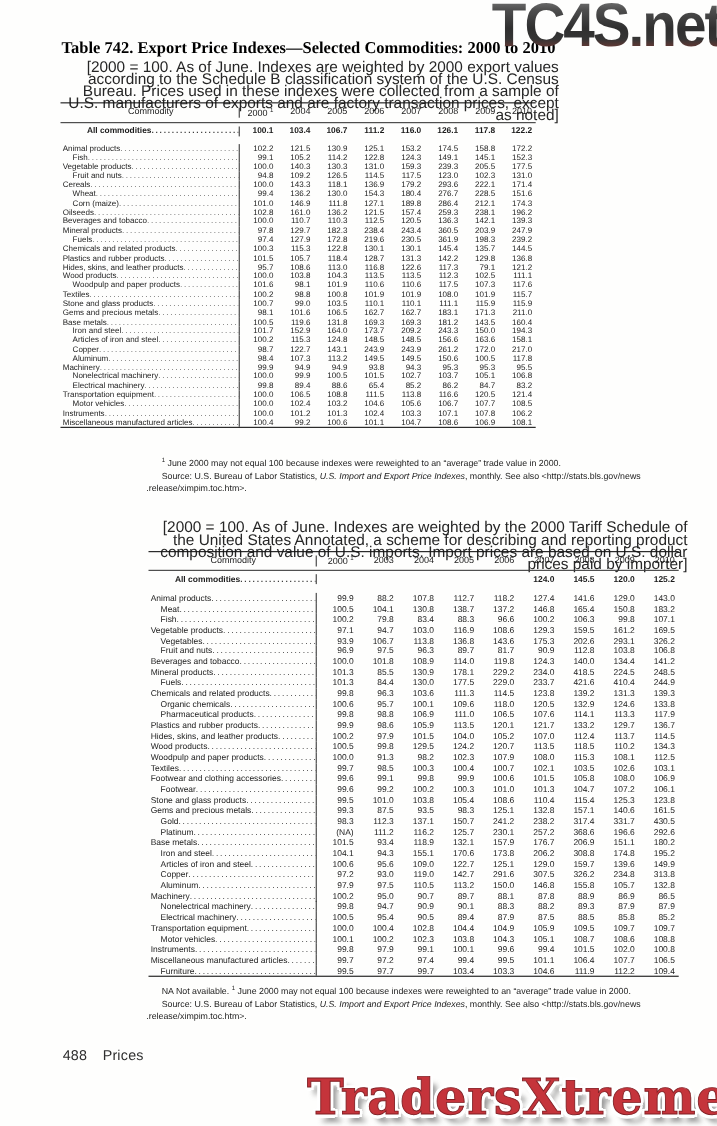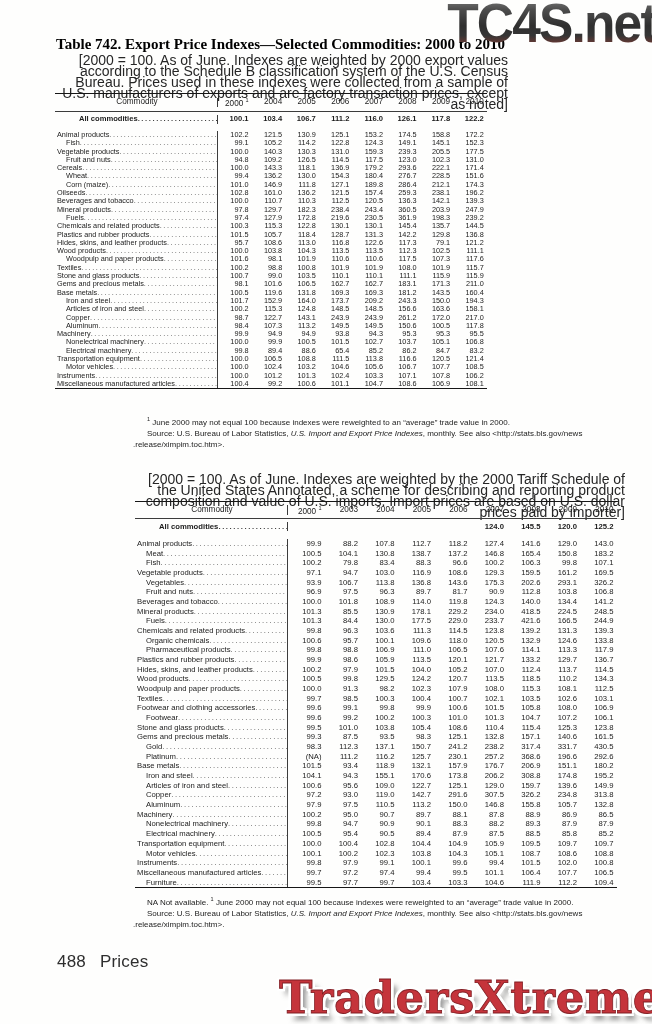--- a/index.html
+++ b/index.html
@@ -30,21 +30,21 @@
   .t742 .spacer{height:4px;}
   .t743 .row{height:9.68px;font-size:7.7px;line-height:9.68px;}
   .t743 .lbl{width:153px;}
   .t743 .v{width:36.5px;}
   .t743 .head{height:16px;font-size:8.2px;}
   .t743 .allrow{height:15px;}
   .t743 .spacer{height:5px;}
   sup{font-size:5.5px;}
   .fn{font-size:8px;line-height:11px;color:#222;margin:0;white-space:nowrap;}
   .fi{text-indent:14px;}
-  .footer{font-size:17px;color:#2e2e2e;letter-spacing:0.2px;}
+  .footer{font-size:13px;color:#2e2e2e;letter-spacing:0.2px;}
   .footer .sec{margin-left:14px;}
   .census{font-size:9.5px;color:#333;white-space:nowrap;}
   
   .wm-top{position:absolute;top:-10px;right:-4px;z-index:30;
           font-family:"Liberation Sans",sans-serif;font-weight:bold;font-size:56px;letter-spacing:-2px;
           transform:scaleX(0.92);transform-origin:100% 0;
           background:linear-gradient(180deg,#9a9a9a 0%,#4d4d4d 30%,#2f2f2f 55%,#353535 70%,#7d3a33 88%,#53201d 100%);
           -webkit-background-clip:text;background-clip:text;color:transparent;}
   .wm-red{position:absolute;z-index:30;font-family:"DejaVu Serif",serif;font-weight:bold;color:#c5343b;
           -webkit-text-stroke:0.8px #7e1d22;
@@ -699,21 +699,21 @@
           <span class="txt ind">Fuels</span>
           <div class="dots"></div>
         </div>
         <div class="v">101.3</div>
         <div class="v">84.4</div>
         <div class="v">130.0</div>
         <div class="v">177.5</div>
         <div class="v">229.0</div>
         <div class="v">233.7</div>
         <div class="v">421.6</div>
-        <div class="v">166.5</div>
+        <div class="v">410.4</div>
         <div class="v">244.9</div>
       </div>
       <div class="row">
         <div class="lbl">
           <span class="txt">Chemicals and related products</span>
           <div class="dots"></div>
         </div>
         <div class="v">99.8</div>
         <div class="v">96.3</div>
         <div class="v">103.6</div>

